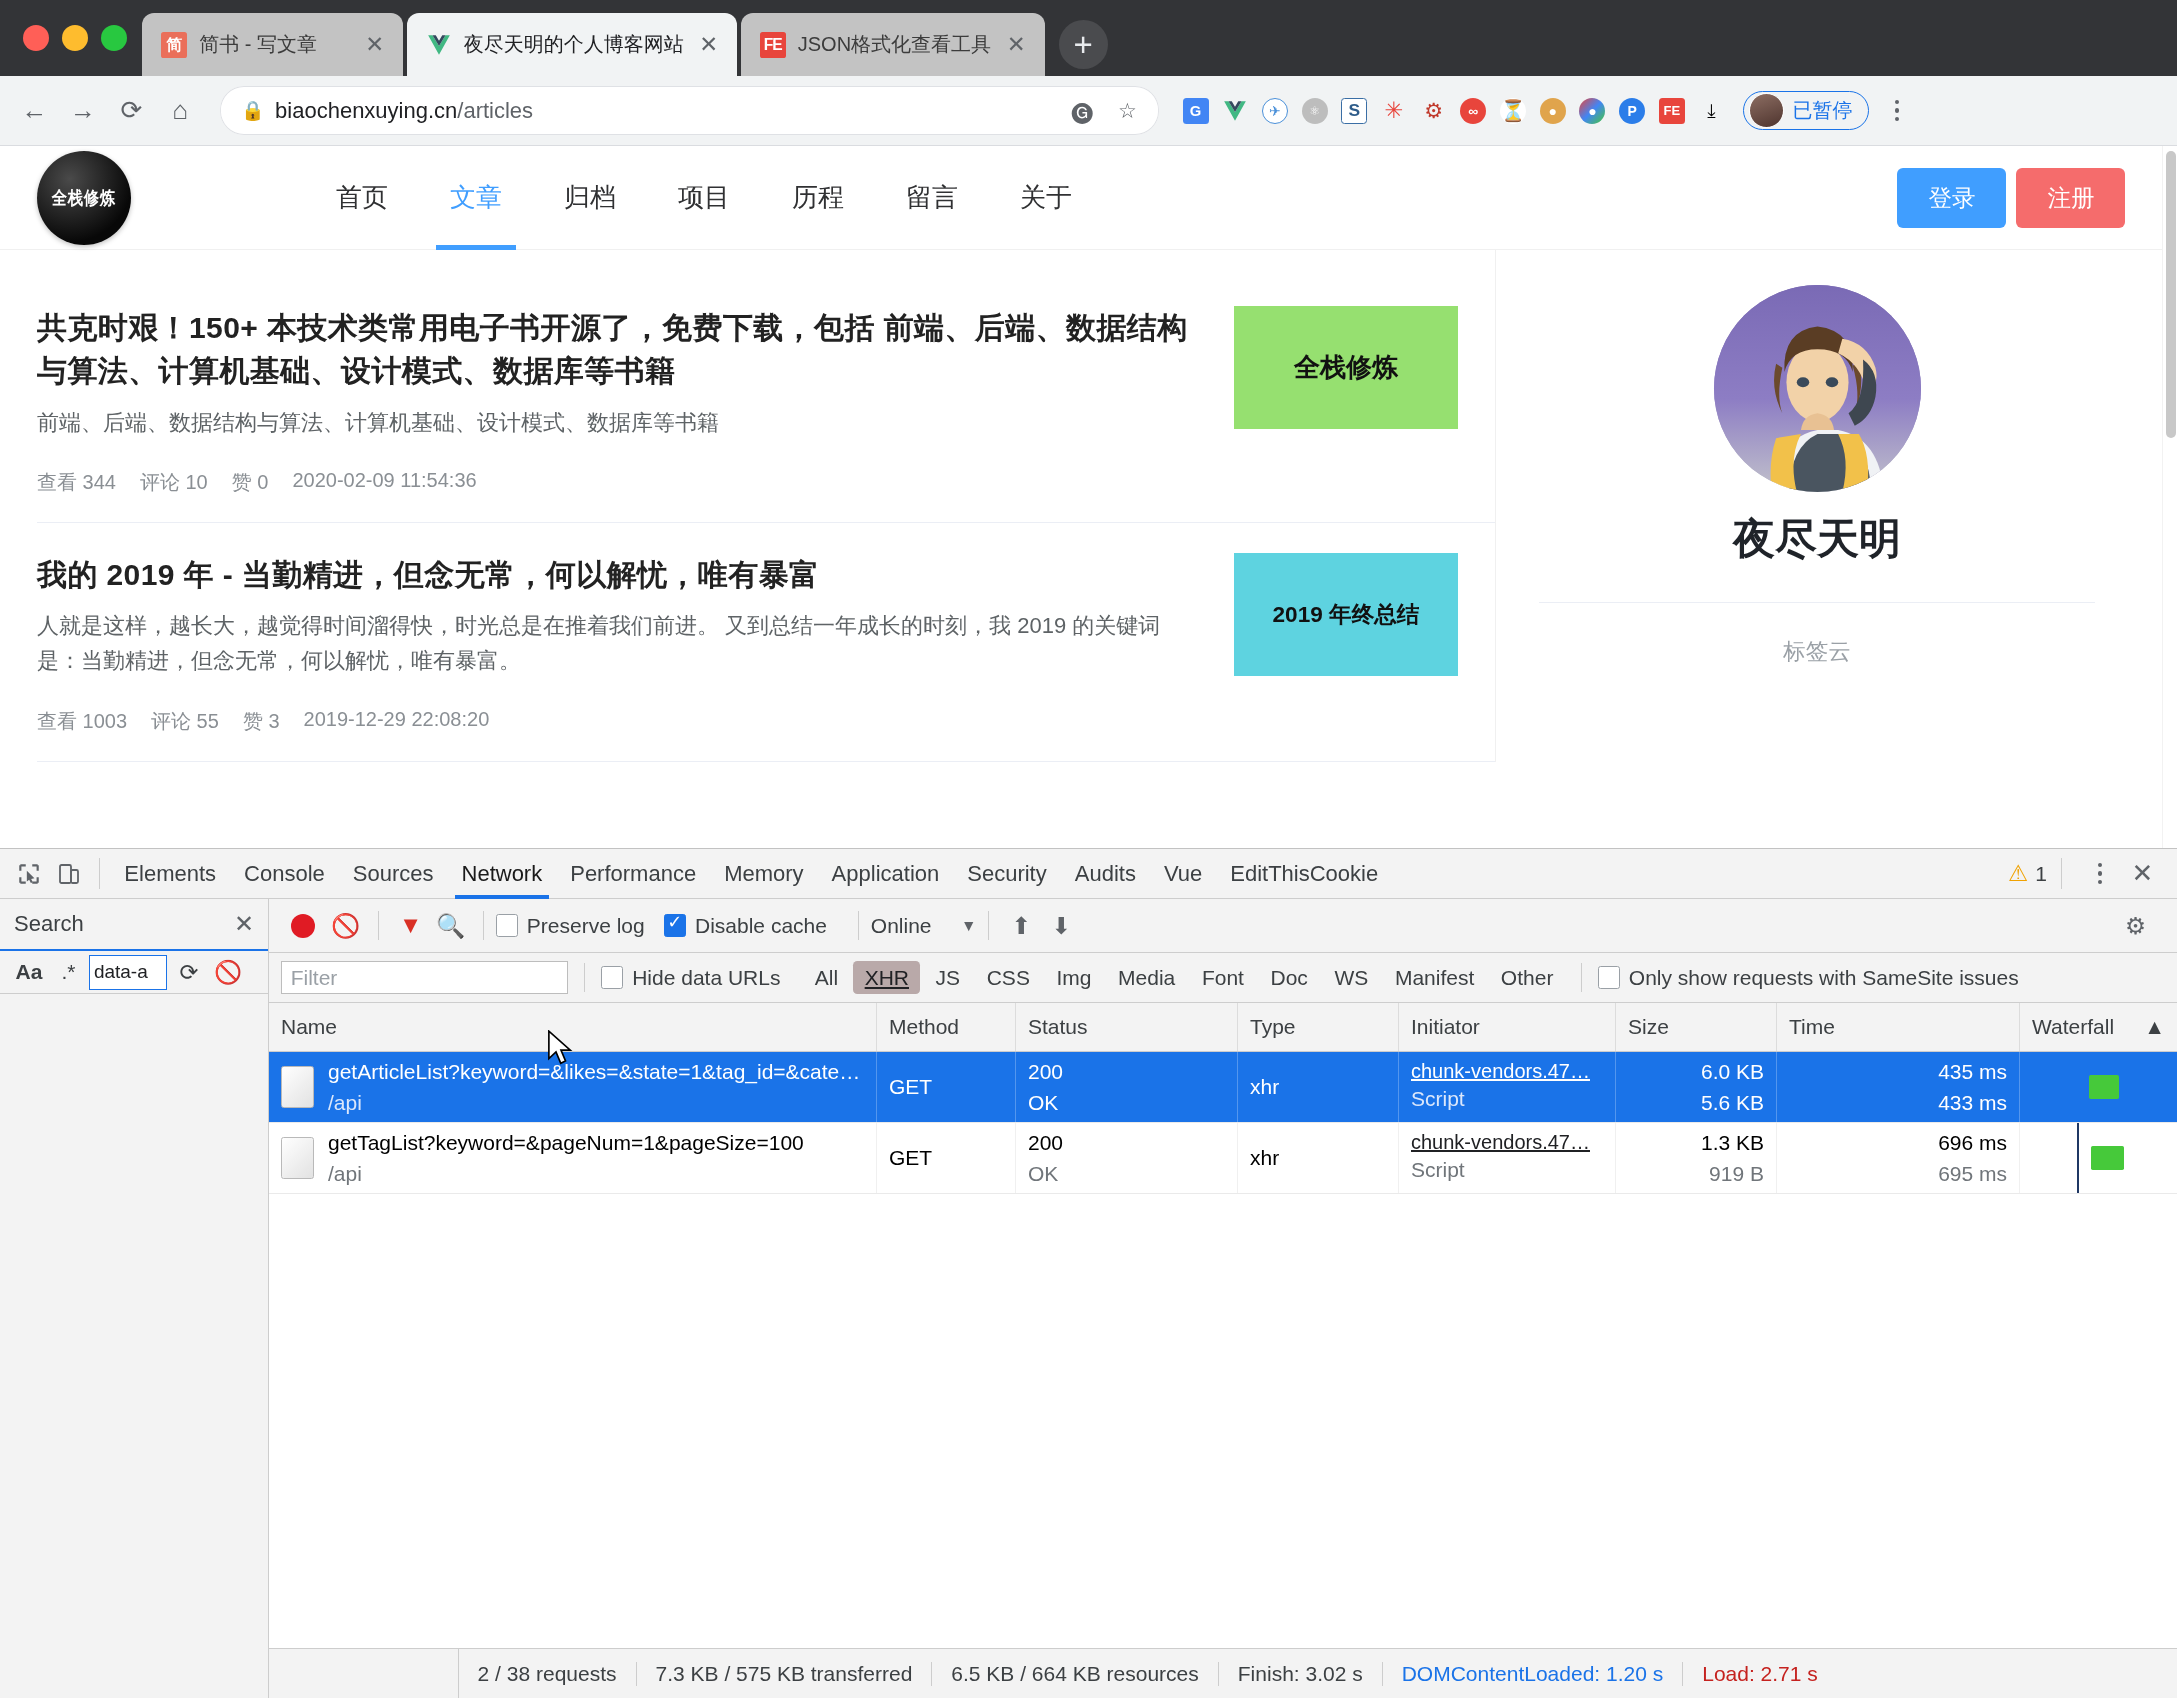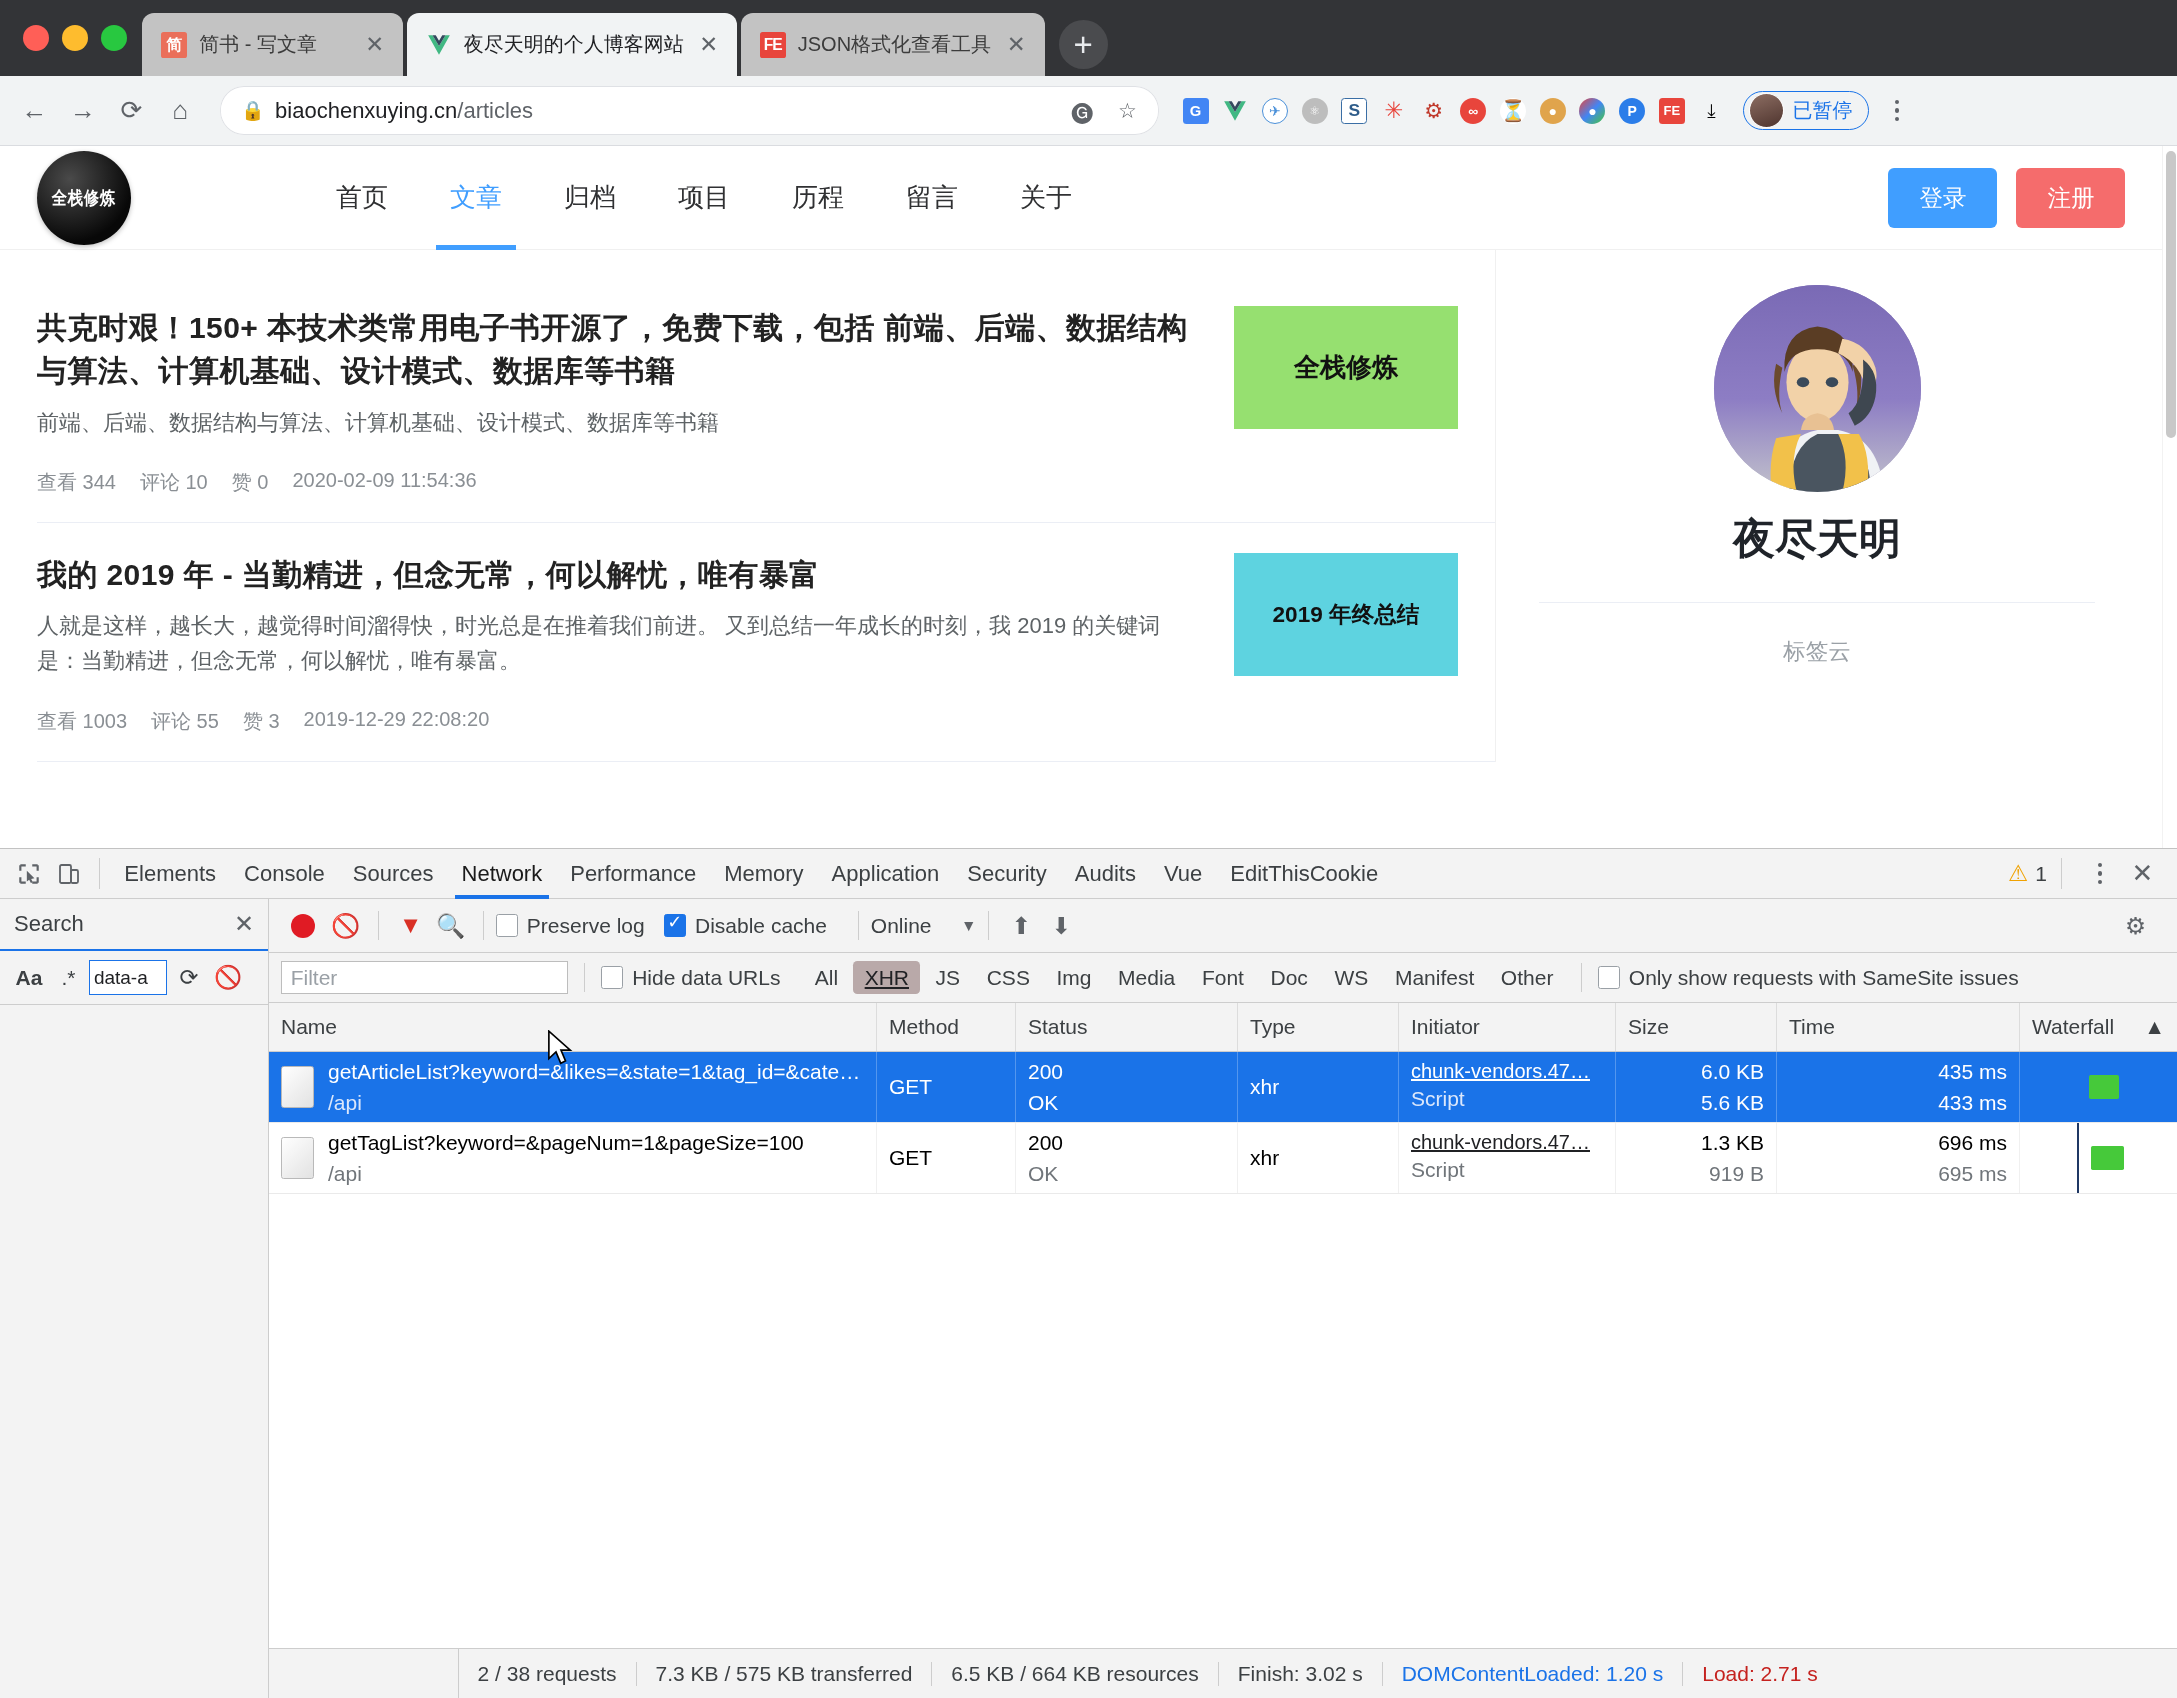--- a/index.html
+++ b/index.html
@@ -87,21 +87,21 @@
     display: flex; align-items: center; justify-content: center; flex: 0 0 94px;
     box-shadow: 0 1.7px 5.2px rgba(0,0,0,.25); }
   .logo span { color: #fff; font-size: 18px; font-weight: bold; letter-spacing: 0.9px;
     transform: scale(.85,1); white-space: nowrap; }
   .site-nav { display: flex; gap: 0; margin-left: 174px; height: 104px; align-items: center; }
   .site-nav a { font-size: 26px; color: #303133; text-decoration: none; padding: 0 31px;
     height: 104px; display: flex; align-items: center; position: relative; }
   .site-nav a.active { color: #409eff; }
   .site-nav a.active::after { content: ""; position: absolute; left: 17.4px; right: 17.4px; bottom: 0;
     height: 4.3px; background: #409eff; }
-  .authbtns { margin-left: auto; display: flex; gap: 19px; }
+  .authbtns { margin-left: auto; display: flex; gap: 10px; }
   .btn { border: none; border-radius: 6px; color: #fff; font-size: 23.5px;
     padding: 14px 31px; font-family: inherit; }
   .btn-login { background: #409eff; }
   .btn-reg { background: #f56c6c; }
 
   .content { display: flex; padding: 0; }
   .articles { width: 1495px; padding: 26px 0 0 37px; }
   .article { display: flex; gap: 35px; padding: 29.5px 37px 26px 0; border-bottom: 0.9px solid #ebeef5; }
   .art-main { flex: 1; }
   .art-title { font-size: 30px; font-weight: bold; color: #222; line-height: 1.45; letter-spacing: 0.4px; }
@@ -148,21 +148,21 @@
   .warn-tri { color: #f0a202; font-size: 22.6px; }
 
   .dt-body { flex: 1; display: flex; min-height: 0; }
 
   .dt-search { width: 269px; flex: 0 0 269px; border-right: 0.9px solid #cdcdcd;
     background: #f3f3f3; display: flex; flex-direction: column; }
   .ds-head { height: 52px; display: flex; align-items: center; padding: 0 14px;
     justify-content: space-between; border-bottom: 2.6px solid #1a73e8; }
   .ds-title { font-size: 22px; color: #3c4043; }
   .ds-close { font-size: 24px; color: #5f6368; }
-  .ds-tools { height: 54px; display: flex; align-items: center; gap: 8.7px; padding: 0 10.4px;
+  .ds-tools { height: 43px; display: flex; align-items: center; gap: 8.7px; padding: 0 10.4px;
     border-bottom: 0.9px solid #cdcdcd; }
   .ds-aa { font-size: 21px; font-weight: bold; color: #3c4043; padding: 0 5.2px; }
   .ds-re { font-size: 21px; color: #3c4043; padding: 0 5.2px; }
   .ds-input { width: 78px; height: 35px; border: 1.7px solid #1a73e8; background: #fff;
     font-size: 19px; color: #202124; padding: 0 3.5px; display: flex; align-items: center;
     overflow: hidden; white-space: nowrap; font-family: inherit; }
   .ds-icon { font-size: 22.6px; color: #3c4043; padding: 0 3.5px; }
   .ds-rest { flex: 1; background: #f3f3f3; }
 
   .dt-network { flex: 1; display: flex; flex-direction: column; min-width: 0; background: #f3f3f3; }

